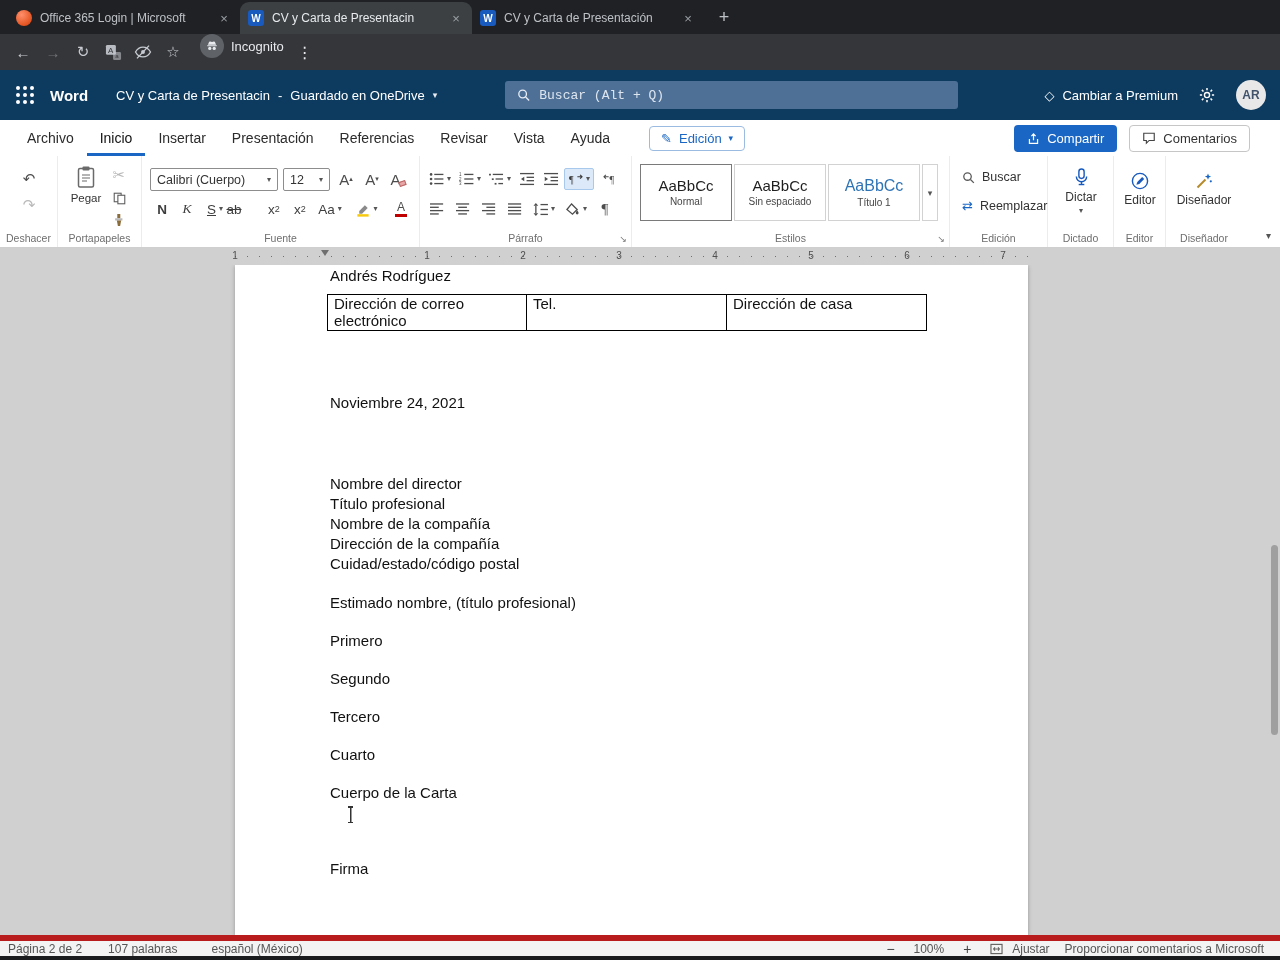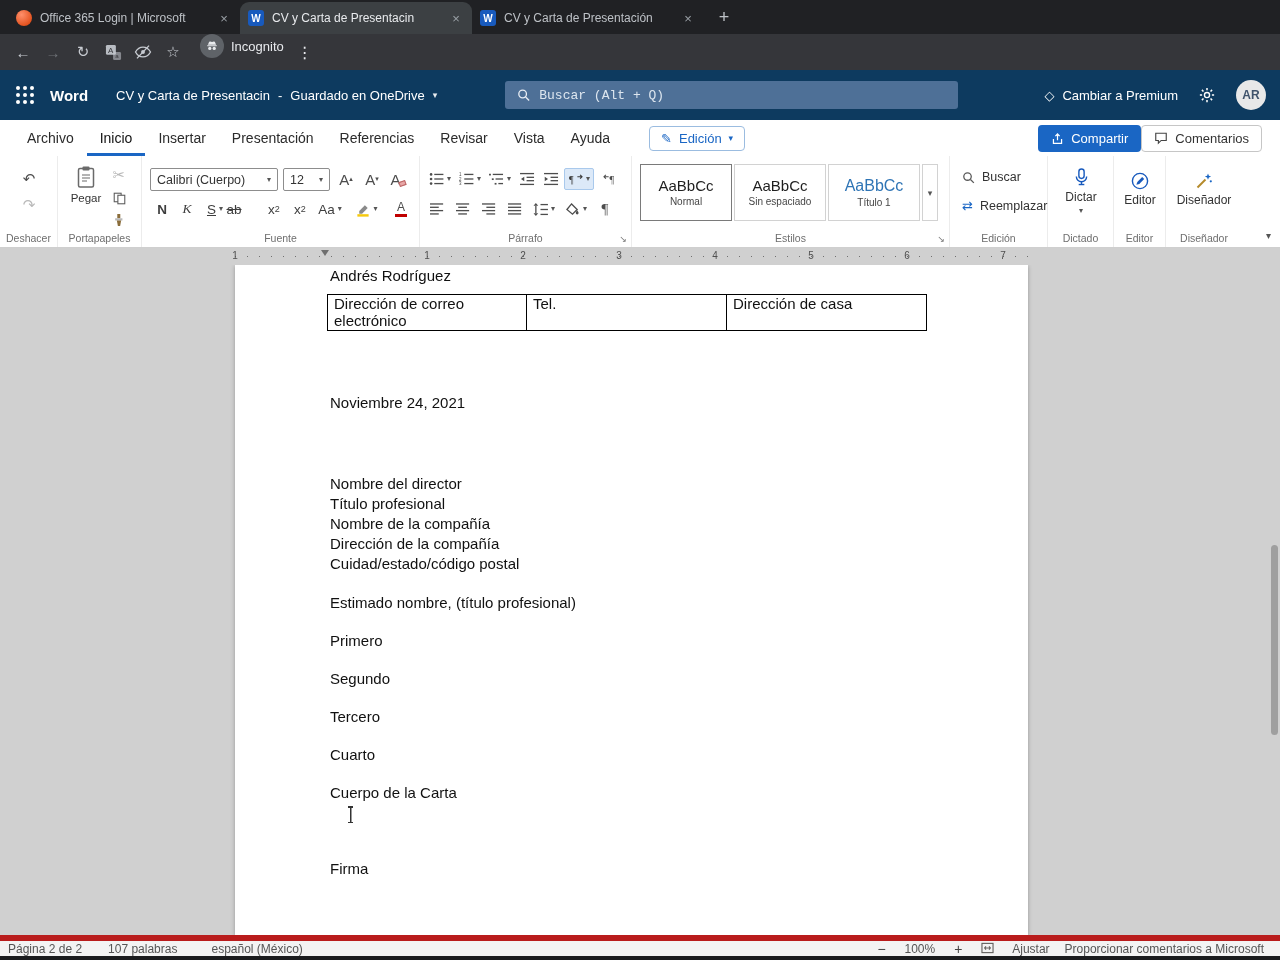--- a/index.html
+++ b/index.html
@@ -61,21 +61,21 @@
     font-weight:700;font-size:12px;display:flex;align-items:center;justify-content:center}
 
   
   .rtabs{position:absolute;top:120px;left:0;right:0;height:36px;background:#fff;
     display:flex;align-items:center;padding-left:14px}
   .mtab{padding:8px 13px;font-size:14px;color:#2b2b2b;height:100%;display:flex;align-items:center}
   .mtab.active{box-shadow:inset 0 -3px 0 #1a66c4;color:#111}
   .modebtn{margin-left:26px;display:flex;align-items:center;gap:7px;border:1px solid #9bbce0;
     border-radius:4px;padding:4px 11px;color:#1a66c4;font-size:13px;background:#fff}
   .modebtn .chevg{font-size:9px}
-  .rbtns{margin-left:auto;display:flex;gap:0;padding-right:18px}
+  .rbtns{margin-left:auto;display:flex;gap:12px;padding-right:30px}
   .sharebtn{background:#1a66c4;color:#fff;border-radius:4px;padding:5px 13px;font-size:13px;
     display:flex;gap:7px;align-items:center}
   .commentbtn{background:#fff;border:1px solid #c6c6c6;border-radius:4px;padding:5px 12px;
     font-size:13px;color:#333;display:flex;gap:7px;align-items:center}
 
   
   .rtoolbar{position:absolute;top:156px;left:0;right:0;height:92px;background:#fff;
     border-bottom:1px solid #cfcfcf}
   .grp{position:absolute;top:0;height:100%;border-right:1px solid #ececec}
   .glabel{position:absolute;bottom:3px;left:0;width:100%;text-align:center;font-size:10.5px;
@@ -130,21 +130,21 @@
   .ibeam::before{top:0}
   .ibeam::after{bottom:0}
   .vthumb{position:absolute;right:2px;top:280px;width:7px;height:190px;background:#9f9f9f;border-radius:4px}
 
   
   .statusbar{position:absolute;top:935px;left:0;right:0;height:21px;background:#f3f3f3;
     border-top:6px solid #b91c1c;display:flex;align-items:center;font-size:12px;color:#555;padding:0 8px}
   .sbitem{margin-right:26px;white-space:nowrap}
   .sbright{margin-left:auto;display:flex;align-items:center;gap:15px;padding-right:8px}
   .zoombtn{width:16px;text-align:center;font-size:14px;color:#444}
-  .fitwrap{display:flex;align-items:flex-start;gap:18px}
+  .fitwrap{display:flex;align-items:center;gap:9px}
   .bottomstrip{position:absolute;top:956px;left:0;right:0;height:4px;background:#1b1c1e}
 </style>
 </head>
 <body>
 
 <svg width="0" height="0" style="position:absolute">
   <symbol id="i-lock" viewBox="0 0 12 14">
       <rect x="1.5" y="6" width="9" height="6.5" rx="1" fill="currentColor"></rect>
       <path d="M3.5 6V4a2.5 2.5 0 0 1 5 0v2" fill="none" stroke="currentColor" stroke-width="1.4"></path>
     </symbol>

